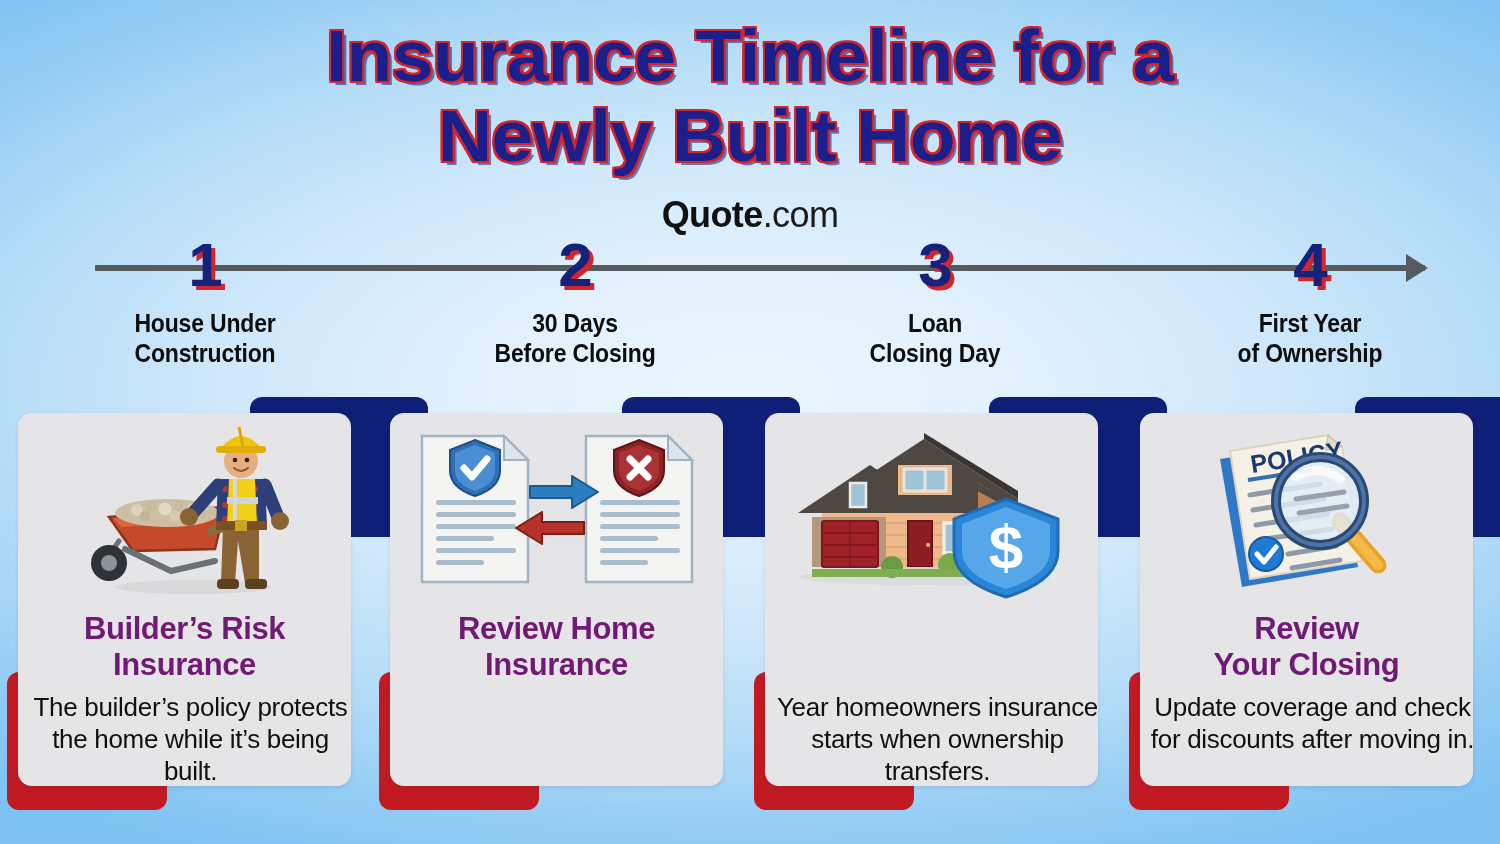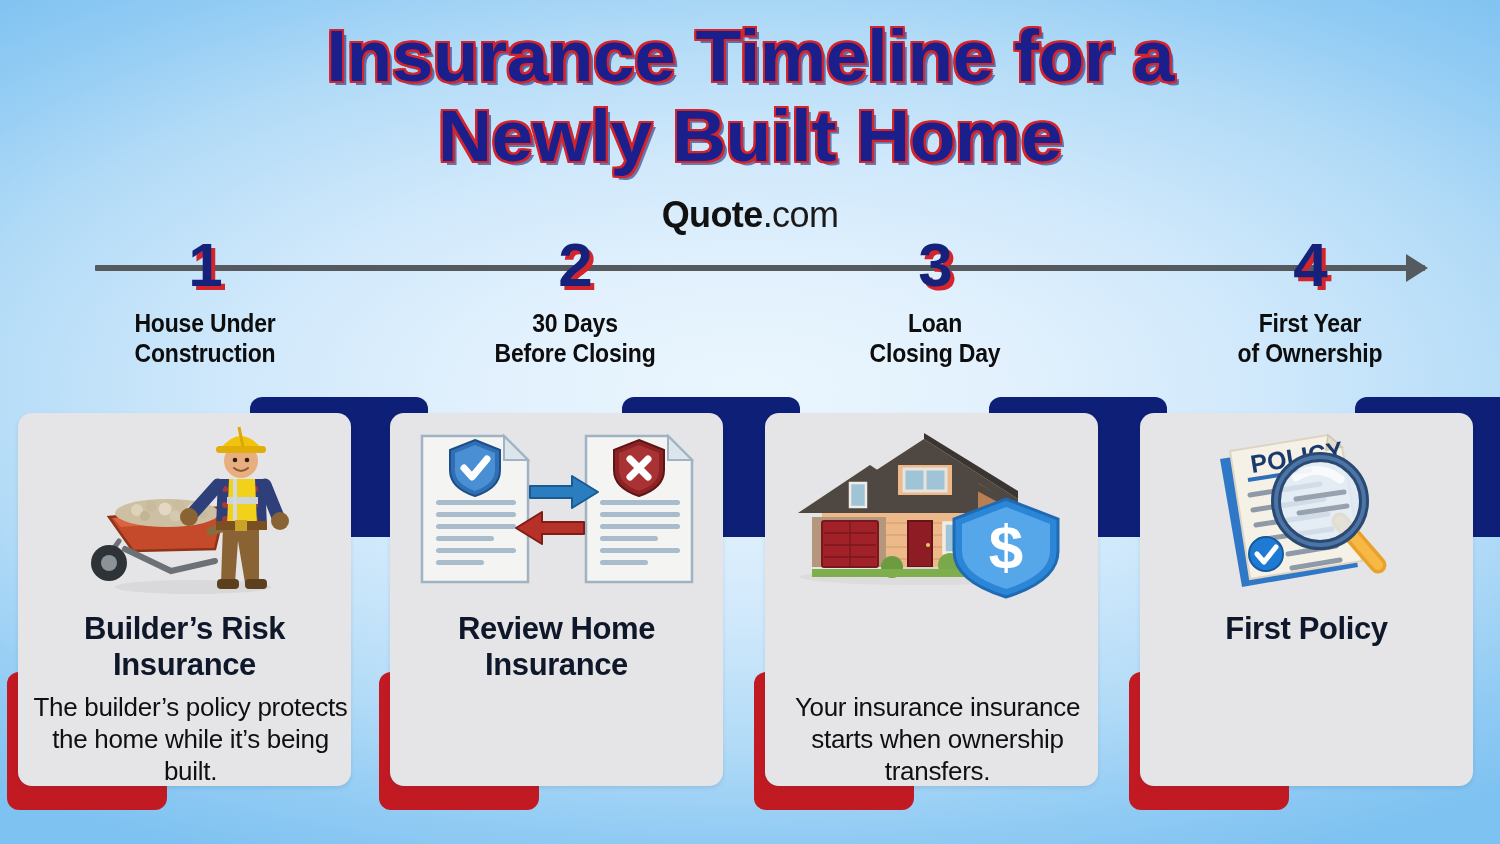--- a/index.html
+++ b/index.html
@@ -154,21 +154,21 @@
 
   .card-title {
     position: absolute;
     left: 8px;
     top: 198px;
     width: 317px;
     text-align: center;
     font-size: 31px;
     line-height: 36px;
     font-weight: bold;
-    color: #0f172a;
+    color: #701a75;
     letter-spacing: -0.4px;
   }
   .card-body {
     position: absolute;
     left: 8px;
     top: 278px;
     width: 329px;
     text-align: center;
     font-size: 26px;
     line-height: 32px;
@@ -400,21 +400,21 @@
           <circle cx="176" cy="148" r="9" fill="#e0922e"></circle>
           <circle cx="194" cy="145" r="11" fill="#6d9b3f"></circle>
           <circle cx="214" cy="148" r="9" fill="#7aa84a"></circle>
           <rect x="20" y="148" width="230" height="8" fill="#7fae4c"></rect>
 
           <path d="M214 78 L266 98 L266 130 q0 30 -52 46 q-52 -16 -52 -46 L162 98 Z" fill="#2c86d8" stroke="#1f6bb3" stroke-width="3"></path>
           <path d="M214 86 L258 103 L258 130 q0 24 -44 38 q-44 -14 -44 -38 L170 103 Z" fill="#56a7ea"></path>
           <text x="214" y="147" font-family="'Liberation Sans',sans-serif" font-size="62" font-weight="bold" fill="#ffffff" text-anchor="middle">$</text>
         </svg>
       </div>
-      <div class="card-body">Your insurance insurance starts when ownership transfers.</div>
+      <div class="card-body">Year homeowners insurance starts when ownership transfers.</div>
     </div>
   </div>
 
   <div class="card-slot" style="left:1140px; width:360px;">
     <div class="bracket-navy" style="left:215px;"></div>
     <div class="bracket-red" style="left:-11px; top:282px;"></div>
 
     <div class="card">
       <div class="card-art">
         <svg width="230" height="180" viewBox="0 0 230 180">
@@ -446,18 +446,20 @@
           <circle cx="128" cy="80" r="44" fill="none" stroke="#2a4a72" stroke-width="10"></circle>
           <circle cx="128" cy="80" r="44" fill="none" stroke="#4d74a6" stroke-width="4"></circle>
           <path d="M104 56 q22 -14 44 2" stroke="#ffffff" stroke-width="9" fill="none" stroke-linecap="round" opacity="0.75"></path>
           <g stroke="#8f9aa8" stroke-width="5" stroke-linecap="round" opacity="0.9">
             <line x1="104" y1="78" x2="152" y2="71"></line>
             <line x1="107" y1="92" x2="155" y2="85"></line>
           </g>
         </svg>
       </div>
       <div class="card-title">
-        <div>First Policy</div>
-      </div>
+        <div>Review</div>
+        <div>Your Closing</div>
+      </div>
+      <div class="card-body">Update coverage and check for discounts after moving in.</div>
     </div>
   </div>
 
 </div>
 
 </body></html>

